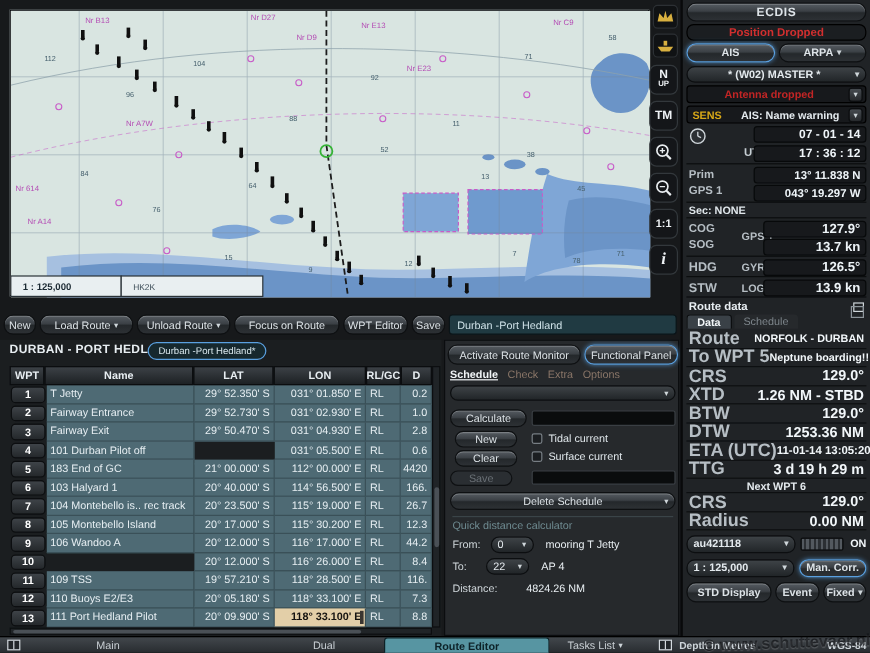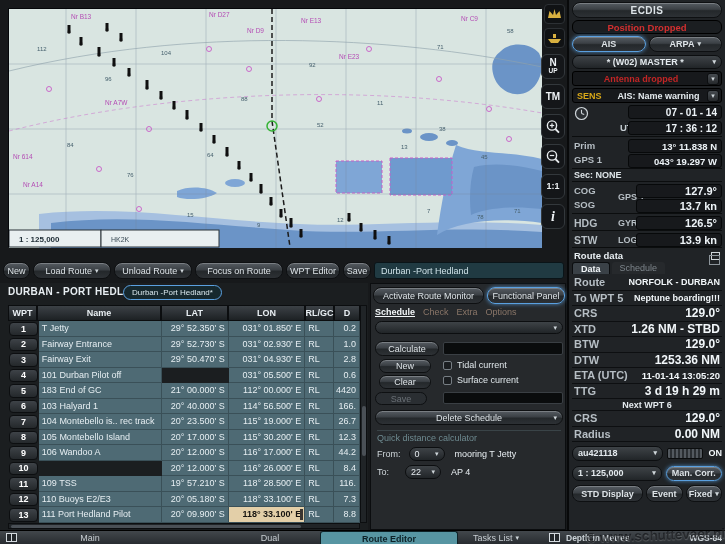--- a/index.html
+++ b/index.html
@@ -111,21 +111,21 @@
   .navgrid .valbox{position:absolute;right:0;width:86px;height:14px;font-weight:bold;font-size:11px}
   .rdhead{height:13px;display:flex;align-items:center;justify-content:space-between;color:#e8eef2;font-weight:bold;font-size:9.5px;padding:0 2px}
   .winic{width:9px;height:8px;border:1px solid #cfd6da;position:relative}
   .winic::before{content:"";position:absolute;left:-3px;top:2px;width:9px;height:8px;border:1px solid #8d959b}
   .rdtabs{height:12px;display:flex;gap:2px;margin-bottom:1px}
   .rdtab{padding:0 8px;font-size:9px;display:flex;align-items:center;border-radius:3px 3px 0 0}
   .rdtab.on{background:#3a4147;color:#f2f6f8;font-weight:bold;border:1px solid #0c0e10;border-bottom:none}
   .rdtab.off{color:#7d858b;background:#26292c}
   .rd-rows{display:flex;flex-direction:column}
   .rd-row{height:15.5px;display:flex;align-items:center;justify-content:space-between;border-bottom:1px solid #0d0f11;padding:0 2px}
-  .rd-k{color:#b6bec4;font-size:11px;font-weight:bold;white-space:nowrap}
+  .rd-k{color:#b6bec4;font-size:15px;font-weight:bold;white-space:nowrap}
   .rd-v{color:#f2f7fa;text-align:right;white-space:nowrap}
   .rd-sm{font-size:9px;font-weight:bold}
   .rd-md{font-size:9.5px;font-weight:bold}
   .rd-lg{font-size:12px;font-weight:bold}
   .nextwpt{height:12px;text-align:center;color:#e4eaee;font-size:9px;font-weight:bold;border-bottom:1px solid #0d0f11;line-height:12px}
   .chartrow,.scalerow{height:18px;display:flex;align-items:center;gap:4px;margin-top:2px}
   .chartrow .dd,.scalerow .dd{width:92px;height:15px;font-weight:bold}
   .ridge{width:36px;height:11px;border-radius:2px;border:1px solid #0b0d0e;
     background:repeating-linear-gradient(90deg,#53595f 0 2px,#2b2f33 2px 4px)}
   .onlab{color:#f2f7fa;font-weight:bold;font-size:9px;margin-left:2px}
@@ -567,20 +567,24 @@
       <span class="fval">mooring T Jetty</span>
     </div>
     <div class="frow" style="top:181px">
       <span>To:</span>
       <span class="dd" style="margin-left:16px">
         <span>22</span>
         <span class="caret">▾</span>
       </span>
       <span class="fval">AP 4</span>
     </div>
+    <div class="frow" style="top:199px">
+      <span>Distance:</span>
+      <span class="fval" style="margin-left:24px">4824.26 NM</span>
+    </div>
   </div>
 
   <div class="rp">
     <div class="btn ecdis rp-row">ECDIS</div>
     <div class="alarm1 rp-row">Position Dropped</div>
     <div class="rptabs rp-row">
       <div class="btn blue">AIS</div>
       <div class="btn">
         <span>ARPA</span>
         <span class="caret">▾</span>

